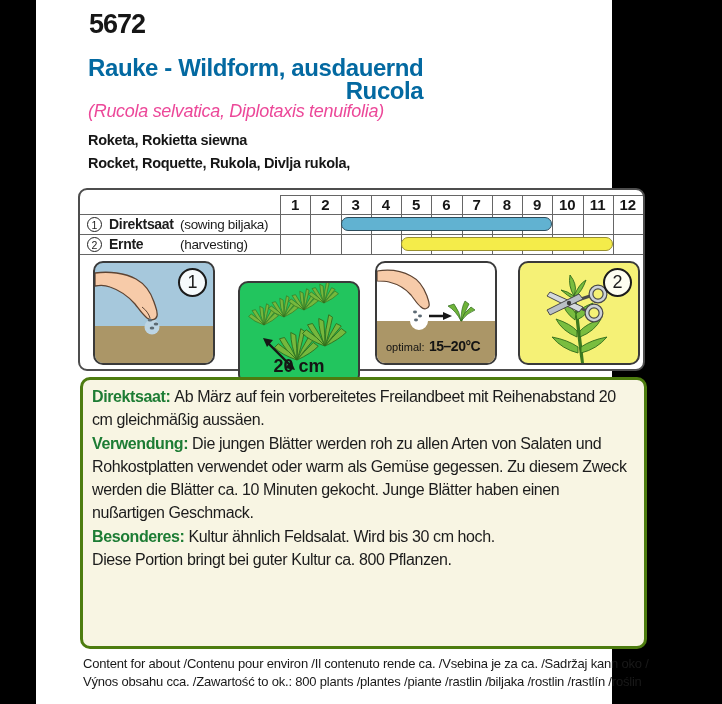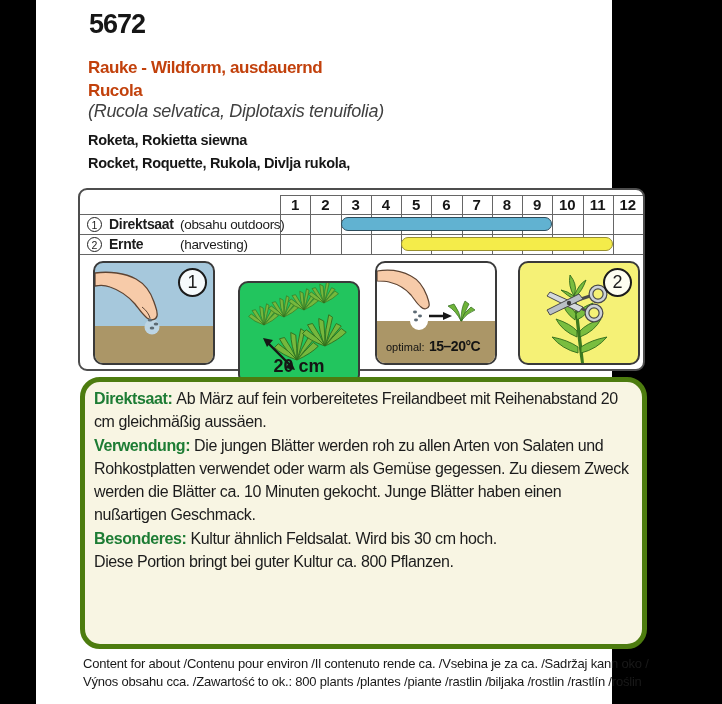--- a/index.html
+++ b/index.html
@@ -5,23 +5,23 @@
   html,body{margin:0;padding:0;background:#000;}
   .stage{position:relative;width:722px;height:704px;background:#000;overflow:hidden;
          font-family:"Liberation Sans",sans-serif;color:#1c1c1c;}
   .strip{position:absolute;top:0;height:704px;background:#000;}
   .strip.left{left:0;width:36px;}
   .strip.right{left:680px;width:42px;}
   .packet{position:absolute;left:36px;top:0;width:576px;height:704px;background:#ffffff;}
 
   
   .artnum{position:absolute;left:53px;top:9px;font-size:27px;font-weight:bold;letter-spacing:-1px;color:#161616;}
-  .title{position:absolute;left:52px;top:56px;font-size:17px;font-weight:bold;letter-spacing:-0.4px;
-         color:#c2410c;line-height:23px;}
-  .botanical{position:absolute;left:52px;top:101px;font-size:18px;font-style:italic;letter-spacing:-0.3px;color:#404040;}
+  .title{position:absolute;left:52px;top:56px;font-size:24px;font-weight:bold;letter-spacing:-0.4px;
+         color:#0369a1;line-height:23px;text-align:right;}
+  .botanical{position:absolute;left:52px;top:101px;font-size:18px;font-style:italic;letter-spacing:-0.3px;color:#ec4899;}
   .names{position:absolute;left:52px;top:129px;font-size:14.5px;font-weight:bold;letter-spacing:-0.3px;
          line-height:23px;color:#161616;}
 
   
   .calbox{position:absolute;left:42px;top:188px;width:567px;height:183px;box-sizing:border-box;
           border:2px solid #4d4d4d;border-radius:9px;background:#fff;}
   .hline{position:absolute;left:0;right:0;height:0;border-top:1px solid #666;}
   .hline.h1{top:24px}.hline.h2{top:44px}.hline.h3{top:64px}
   .hline.htop{top:5px;left:200px;}
   .gridlines{position:absolute;left:200px;top:5px;width:363px;height:59px;}
@@ -47,21 +47,21 @@
   .picto.p4{left:438px;background:#f5f176;}
   .badge{position:absolute;top:5px;right:6px;width:29px;height:29px;border:2px solid #1b1b1b;border-radius:50%;
          background:rgba(255,255,255,0.9);font-size:18px;line-height:25px;text-align:center;box-sizing:border-box;z-index:3;}
   .spacinglabel{position:absolute;left:0;right:0;bottom:6px;text-align:center;font-size:18px;font-weight:bold;color:#151515;z-index:3;}
   .templabel{position:absolute;left:9px;top:74px;color:#131313;z-index:3;white-space:nowrap;}
   .templabel .pfx{font-size:11px;}
   .templabel .val{font-size:14px;font-weight:bold;letter-spacing:-0.5px;}
 
   
   .greenbox{position:absolute;left:44px;top:377px;width:567px;height:272px;box-sizing:border-box;
-            border:5px solid #4d7c0f;border-radius:20px;background:#f8f5e3;padding:5px 9px;overflow:hidden;}
+            border:3px solid #4d7c0f;border-radius:10px;background:#f8f5e3;padding:5px 9px;overflow:hidden;}
   .greenbox p{margin:0;font-size:16px;line-height:23.3px;letter-spacing:-0.4px;color:#1c1c1c;}
   .ilabel{color:#1d7c34;font-weight:bold;}
 
   
   .footer{position:absolute;left:47px;top:655px;width:600px;font-size:13px;line-height:18px;
           letter-spacing:-0.2px;color:#191919;}
 </style>
 </head>
 <body>
 
@@ -112,21 +112,21 @@
           <div class="mcell">8</div>
           <div class="mcell">9</div>
           <div class="mcell">10</div>
           <div class="mcell">11</div>
           <div class="mcell">12</div>
         </div>
 
       <div class="calrow r1">
         <span class="circnum">1</span>
         <span class="rowlabel">Direktsaat</span>
-        <span class="rowsub">(obsahu outdoors)</span>
+        <span class="rowsub">(sowing biljaka)</span>
       </div>
       <div class="calrow r2">
         <span class="circnum">2</span>
         <span class="rowlabel">Ernte</span>
         <span class="rowsub">(harvesting)</span>
       </div>
 
       <div class="bar b0" style="left: 260.5px; width: 211.75px; background: rgb(97, 178, 209); border-color: rgb(46, 77, 92);"></div>
       <div class="bar b1" style="left: 321px; width: 211.75px; background: rgb(244, 236, 74); border-color: rgb(153, 144, 47);"></div>
 

